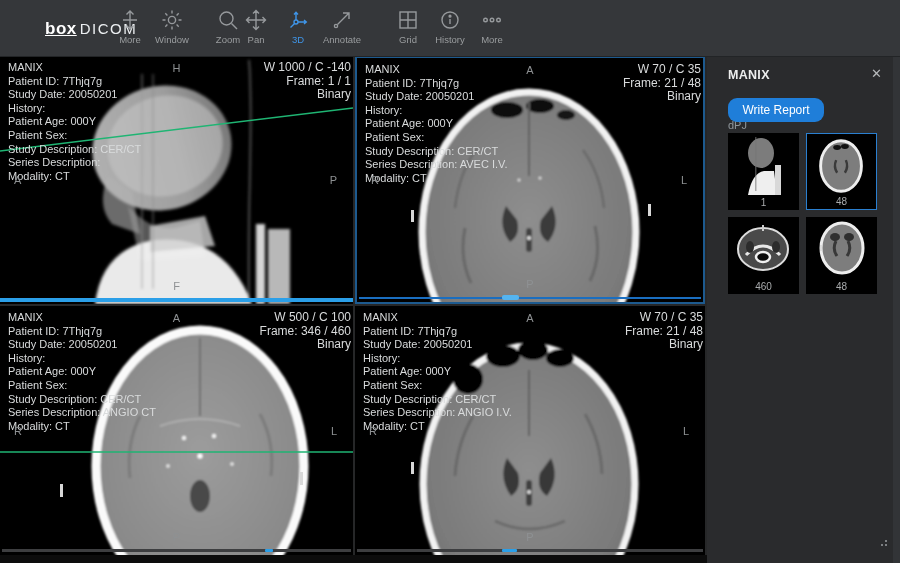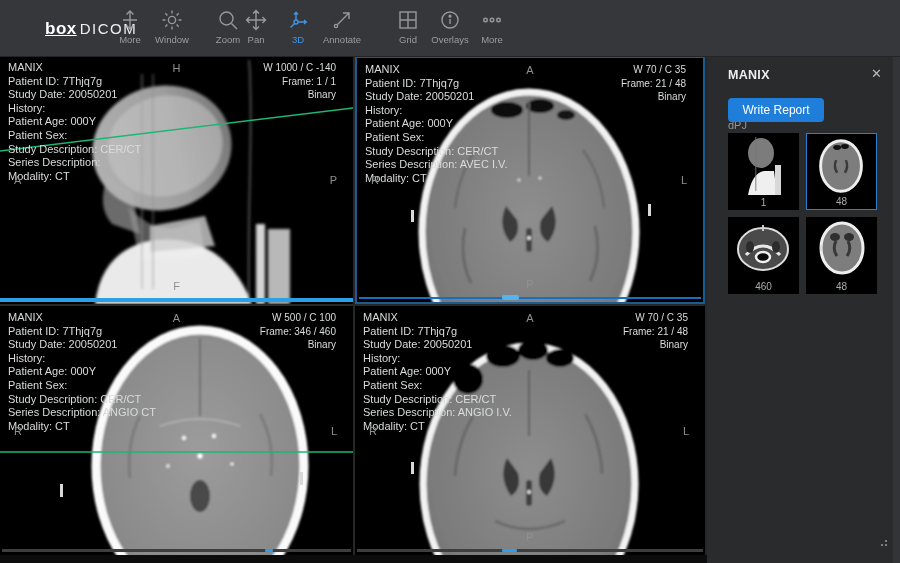--- a/index.html
+++ b/index.html
@@ -20,21 +20,21 @@
   
   .viewarea{position:absolute;left:0;top:56px;width:707px;height:507px;background:#262728;}
   .viewport{position:absolute;background:#000;overflow:hidden;}
   #vp-tl{left:0;top:0;width:353px;height:248px;}
   #vp-tr{left:355px;top:0;width:350px;height:248px;border:2px solid #1d5a8f;box-sizing:border-box;}
   #vp-bl{left:0;top:250px;width:353px;height:249px;}
   #vp-br{left:355px;top:250px;width:350px;height:249px;}
   .canvas{position:absolute;left:0;top:0;width:100%;height:100%;}
   .refline{position:absolute;left:0;top:0;width:100%;height:100%;pointer-events:none;}
   .ov-left{position:absolute;left:8px;top:5px;font-size:11px;line-height:13.6px;color:#d9dbdc;z-index:5;}
-  .ov-right{position:absolute;right:17px;top:5px;font-size:10px;line-height:13.6px;color:#d9dbdc;text-align:right;z-index:5;}
+  .ov-right{position:absolute;right:2px;top:5px;font-size:12px;line-height:13.6px;color:#d9dbdc;text-align:right;z-index:5;}
   .om{position:absolute;font-size:11px;color:#8e9193;z-index:5;}
   .om.top{left:50%;top:6px;transform:translateX(-50%);}
   .om.bottom{left:50%;bottom:12px;transform:translateX(-50%);}
   .om.left{left:14px;top:50%;transform:translateY(-50%);}
   .om.right{right:16px;top:50%;transform:translateY(-50%);}
   
   .sb-full{position:absolute;left:0;right:0;bottom:2px;height:4px;background:#2b9fe8;z-index:6;}
   .sb-line{position:absolute;left:2px;right:2px;bottom:3px;height:2px;background:#1a6ec0;z-index:6;}
   .sb-thumb-tr{position:absolute;left:145px;bottom:2px;width:17px;height:5px;border-radius:2px;background:#54b4f0;z-index:7;}
   .sb-track{position:absolute;left:2px;right:2px;bottom:3px;height:3px;background:#3d3e40;z-index:6;}
@@ -43,21 +43,21 @@
   #vp-br .sb-thumb{left:42%;width:15px;}
   .bottom-strip{position:absolute;left:0;top:555px;width:707px;height:8px;background:#0c0c0c;}
 
   
   .sidebar{position:absolute;left:707px;top:56px;width:193px;height:507px;background:#2a2b2d;z-index:20;}
   .sb-scrollstrip{position:absolute;right:0;top:0;width:7px;height:100%;background:#323437;}
   .sb-title{position:absolute;left:21px;top:12px;font-size:12.5px;font-weight:bold;color:#eceded;letter-spacing:0.3px;}
   .sb-sub{position:absolute;left:21px;top:29px;font-size:11px;color:#8f969b;margin-top:34px;}
   .sb-close{position:absolute;right:18px;top:10px;font-size:13px;color:#b7babc;cursor:pointer;}
   .write-report{position:absolute;left:21px;top:42px;width:96px;height:24px;background:#1f7ed9;color:#fff;
-    border:none;border-radius:4px;font-size:12px;font-family:"Liberation Sans",sans-serif;cursor:pointer;}
+    border:none;border-radius:9px;font-size:12px;font-family:"Liberation Sans",sans-serif;cursor:pointer;}
   .thumbs{position:absolute;left:21px;top:77px;width:150px;display:grid;grid-template-columns:71px 71px;column-gap:7px;row-gap:7px;}
   .thumb{position:relative;width:71px;height:77px;background:#000;box-sizing:border-box;cursor:pointer;}
   .thumb.selected{border:1.5px solid #2a7fd0;}
   .thumb svg{position:absolute;left:0;top:0;width:100%;height:62px;}
   .thumb .tnum{position:absolute;left:0;bottom:2px;width:100%;text-align:center;font-size:10px;color:#a9abad;}
   .resize-glyph{position:absolute;right:13px;bottom:17px;width:8px;height:8px;}
   .resize-glyph i{position:absolute;width:2px;height:2px;background:#7c7f82;}
   .resize-glyph i:nth-child(1){right:0;bottom:0;}
   .resize-glyph i:nth-child(2){right:0;bottom:4px;}
   .resize-glyph i:nth-child(3){right:4px;bottom:0;}
@@ -144,21 +144,21 @@
           <path d="M11 3 V19 M3 11 H19"></path>
         </svg>
       <span class="tlabel">Grid</span>
     </div>
     <div class="tool" style="left:422px">
       <svg class="ticon" width="22" height="22" viewBox="0 0 22 22">
           <circle cx="11" cy="11" r="8"></circle>
           <path d="M11 10 V15"></path>
           <circle cx="11" cy="7.2" r="0.9" fill="#96999c"></circle>
         </svg>
-      <span class="tlabel">Overlays</span>
+      <span class="tlabel">History</span>
     </div>
     <div class="tool" style="left:464px">
       <svg class="ticon" width="22" height="22" viewBox="0 0 22 22">
           <circle cx="4.5" cy="11" r="1.8"></circle>
           <circle cx="11" cy="11" r="1.8"></circle>
           <circle cx="17.5" cy="11" r="1.8"></circle>
         </svg>
       <span class="tlabel">More</span>
     </div>
   </div>

